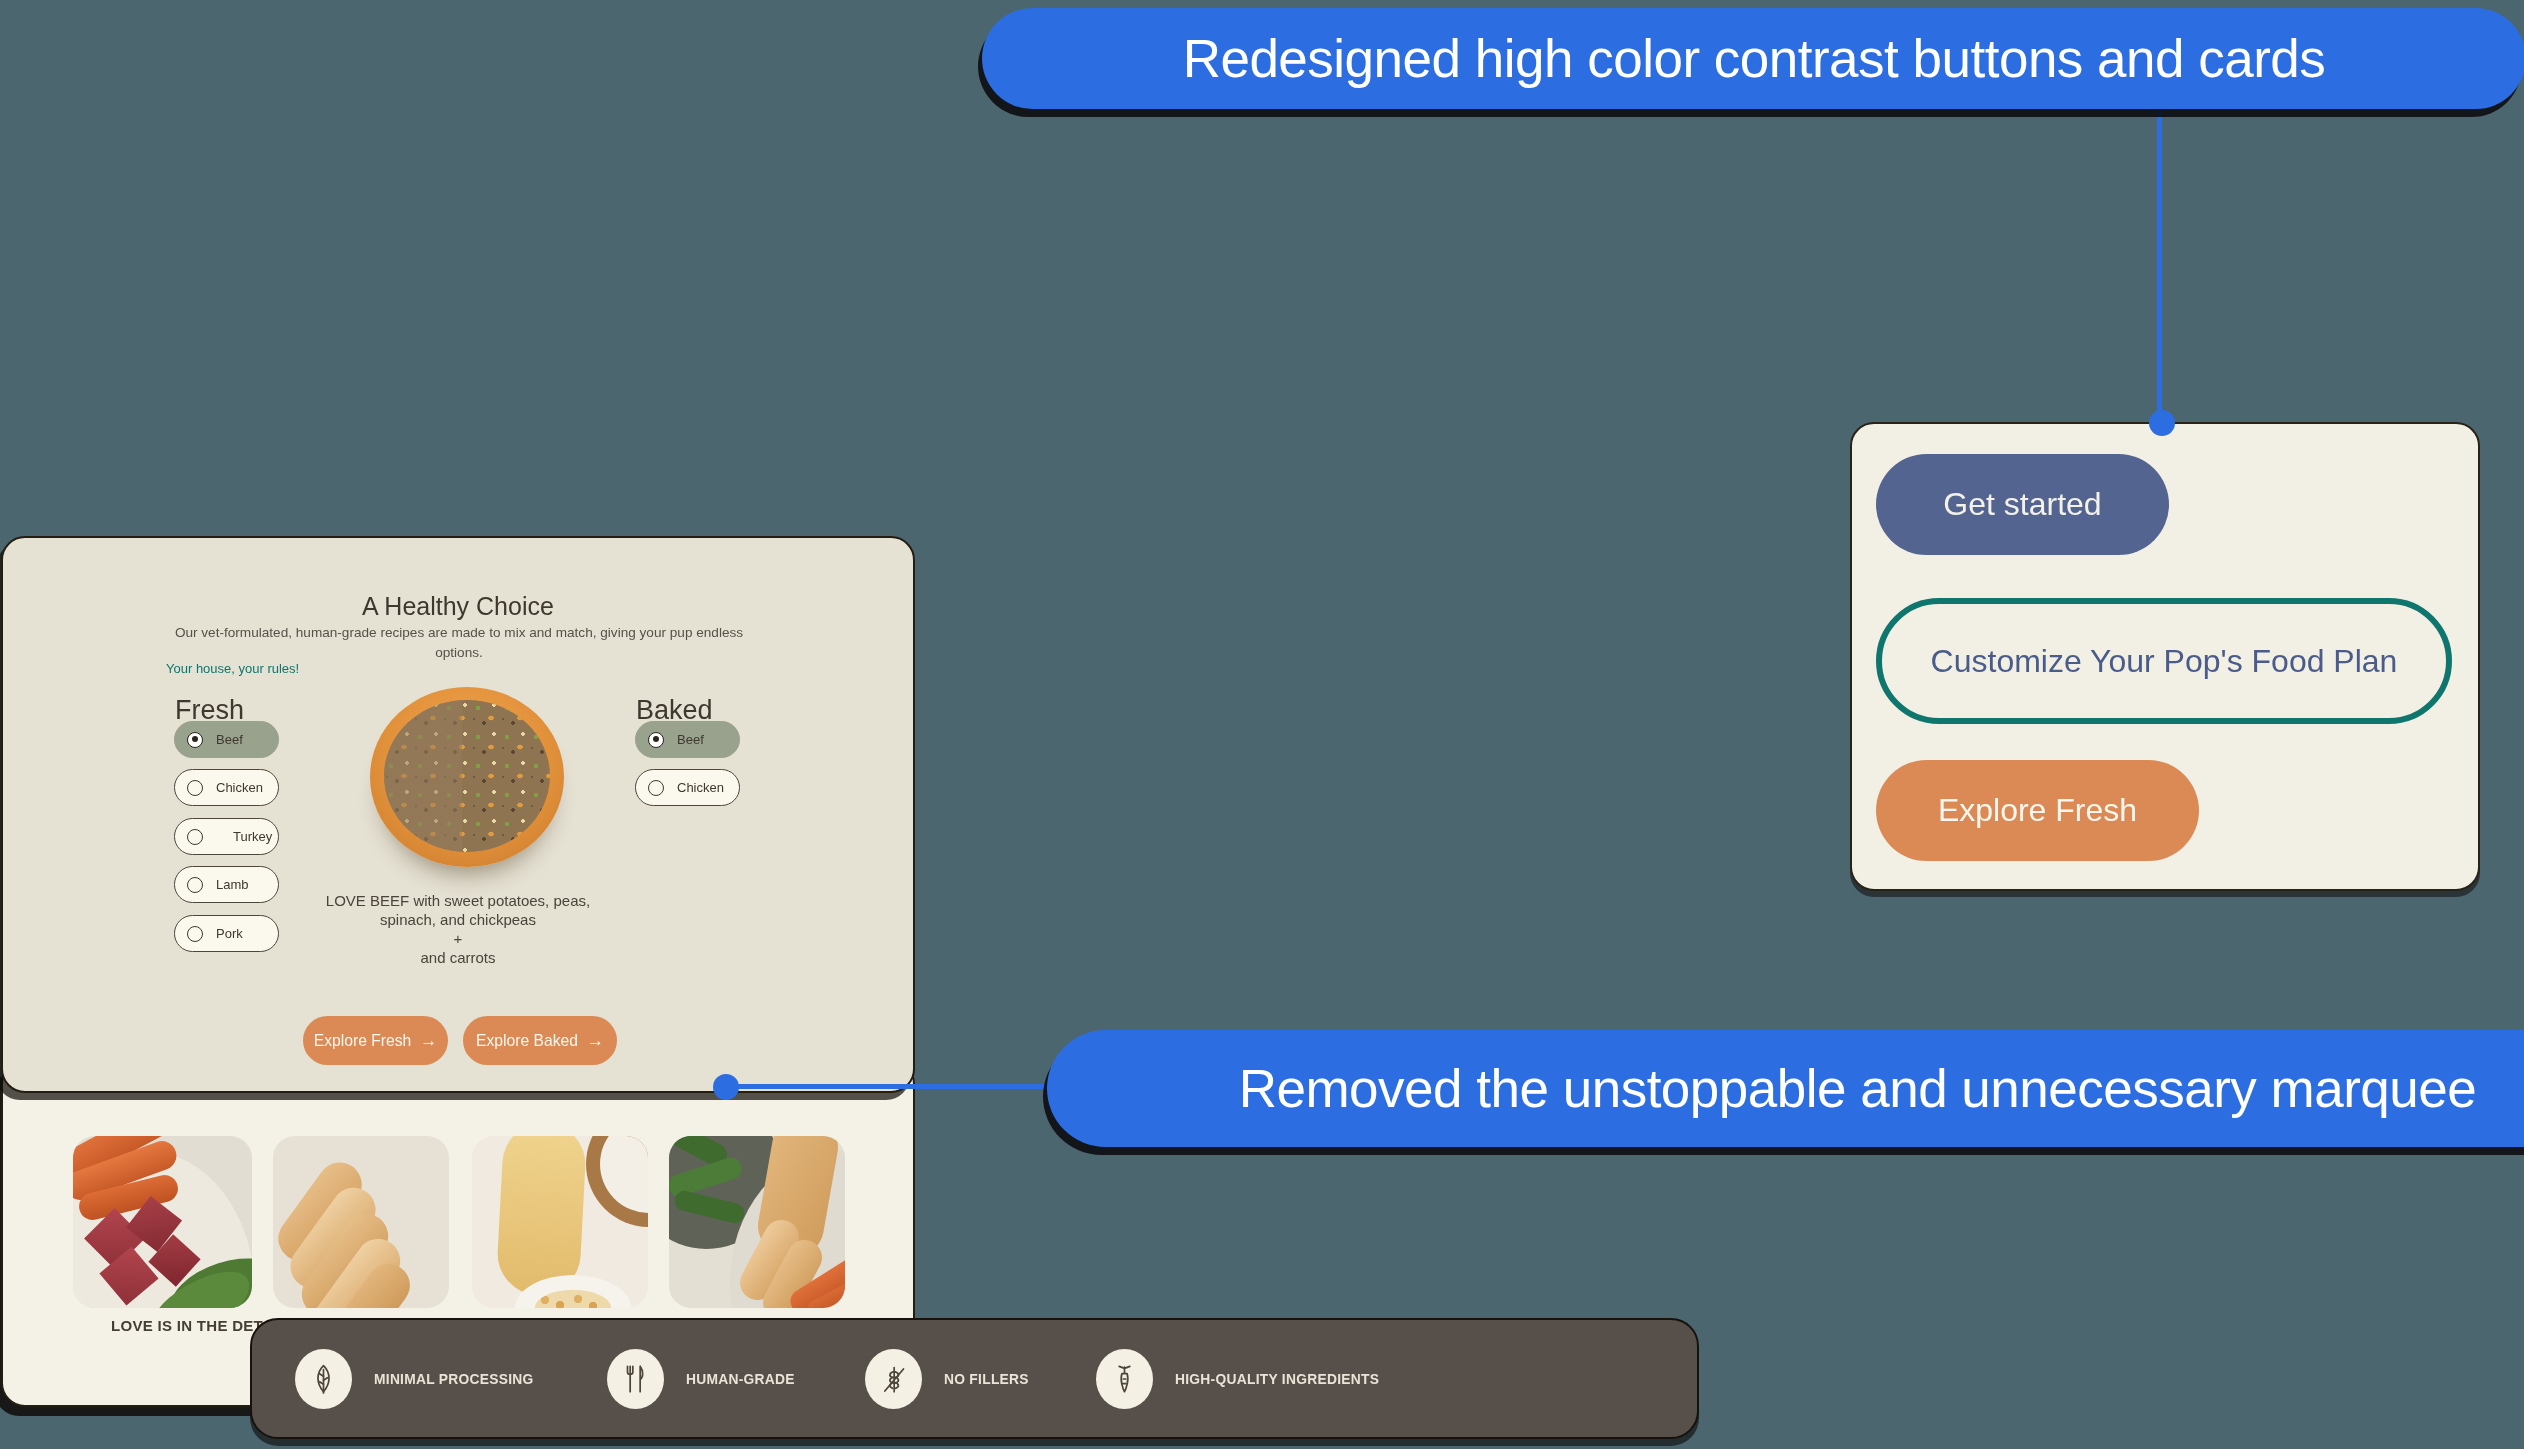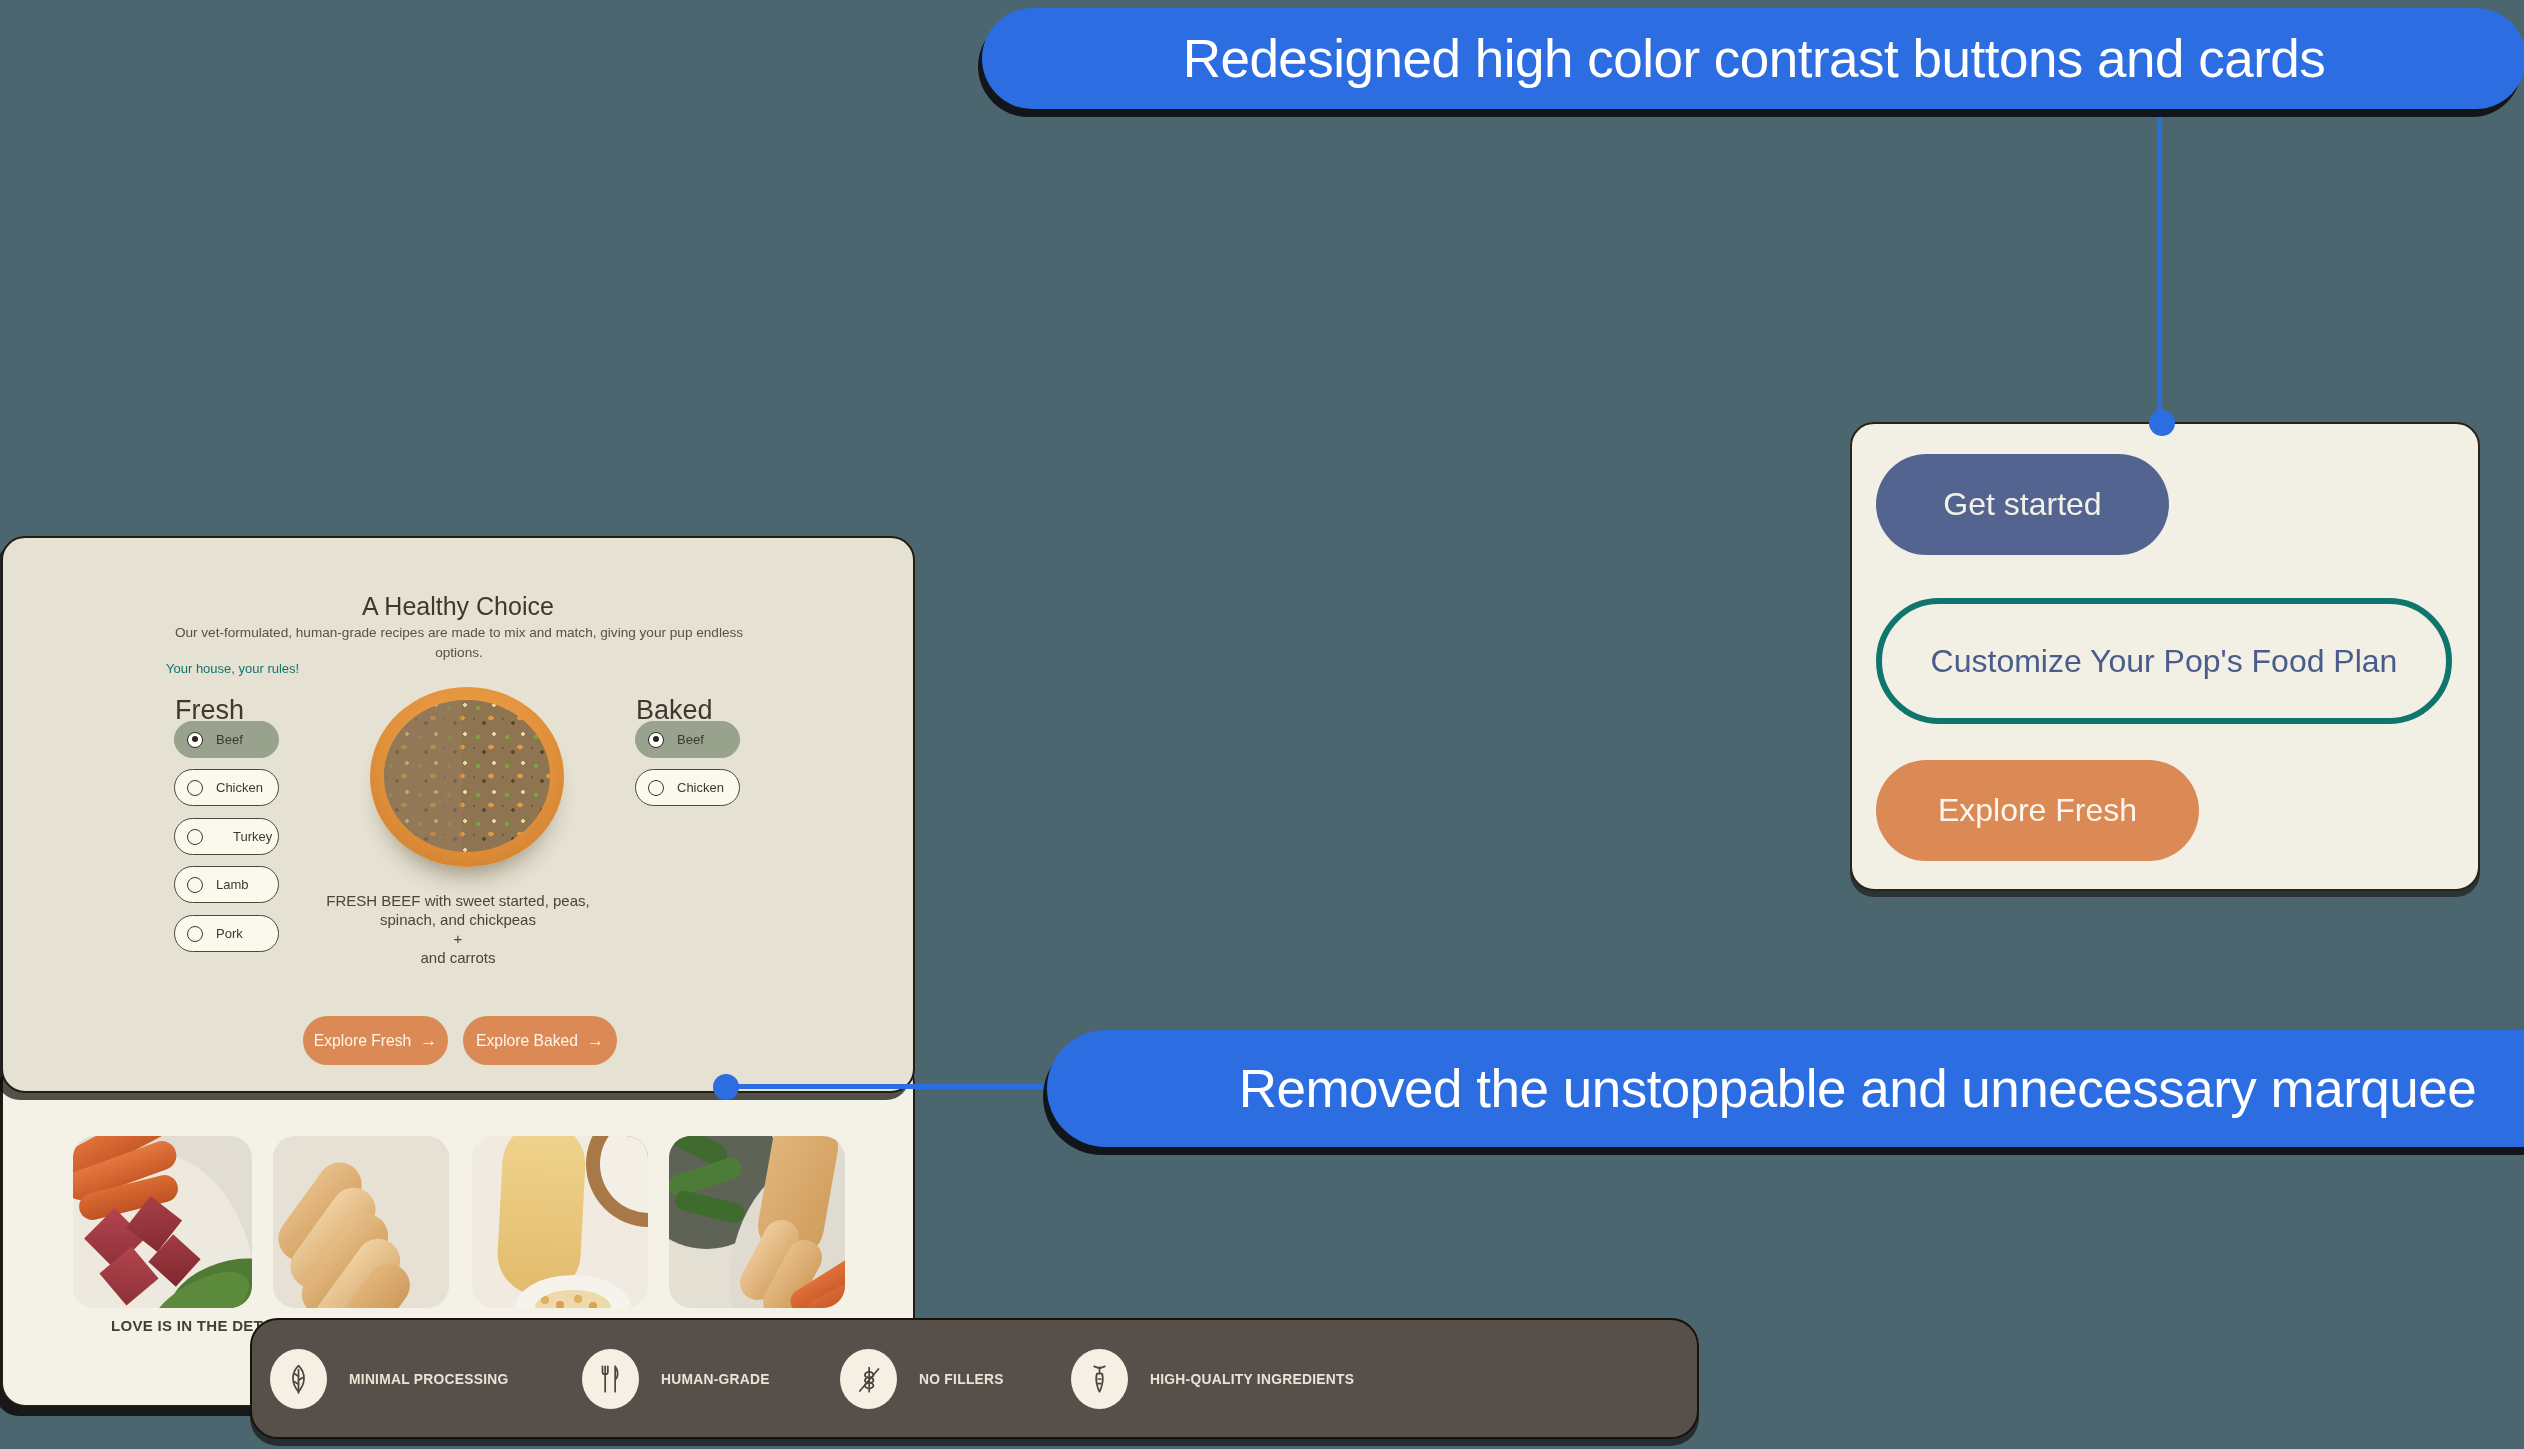--- a/index.html
+++ b/index.html
@@ -46,21 +46,21 @@
   .explore-btn{position:absolute;height:49px;border-radius:25px;background:#DB8A56;color:#FBF7EE;
     display:flex;align-items:center;justify-content:center;gap:9px;font-size:15.7px;cursor:pointer;}
   .explore-arrow{font-size:17px;line-height:1;}
 
   
   .photo-card{position:absolute;top:74px;height:172px;border-radius:22px;overflow:hidden;}
   .shape{position:absolute;}
   
   .marquee{position:absolute;left:250px;top:1318px;width:1449px;height:121px;background:#57504A;
     border:2.5px solid #17120b;border-radius:28px;box-shadow:0 7px 0 rgba(10,8,5,.6);
-    display:flex;align-items:center;padding-left:18px;box-sizing:border-box;overflow:hidden;z-index:20;}
+    display:flex;align-items:center;padding-left:43px;box-sizing:border-box;overflow:hidden;z-index:20;}
   .mq-item{display:flex;align-items:center;gap:22px;margin-right:60px;flex:none;}
   .mq-circle{width:57px;height:60px;border-radius:50%;background:#F4F0E3;display:flex;align-items:center;justify-content:center;flex:none;}
   .mq-label{font-size:15px;font-weight:700;color:#E9E4D6;letter-spacing:0.3px;transform:scaleX(.92);transform-origin:left center;white-space:nowrap;}
   .mq-ic{stroke:#4E463C;fill:none;stroke-width:2.6;stroke-linecap:round;stroke-linejoin:round;}
   .gal-caption{position:absolute;left:108px;top:255px;font-size:15px;font-weight:700;color:#453E33;letter-spacing:0.3px;}
 
   
   .cta-card{position:absolute;left:1850px;top:422px;width:626px;height:465px;background:#F2EFE5;
     border:2px solid #29221*;border:2px solid #292217;border-radius:24px;box-shadow:0 6px 0 rgba(14,11,7,.55);z-index:8;}
   .btn{position:absolute;display:flex;align-items:center;justify-content:center;border-radius:101px;cursor:pointer;box-sizing:border-box;}
@@ -154,21 +154,21 @@
     <div class="opt sel" style="left:632px;top:183px;">
       <span class="radio"></span>
       <span class="opt-label">Beef</span>
     </div>
     <div class="opt" style="left:632px;top:231px;">
       <span class="radio"></span>
       <span class="opt-label">Chicken</span>
     </div>
 
     <div class="recipe">
-      <div>FRESH BEEF with sweet started, peas,</div>
+      <div>LOVE BEEF with sweet potatoes, peas,</div>
       <div>spinach, and chickpeas</div>
       <div>+</div>
       <div>and carrots</div>
     </div>
 
     <div class="explore-btn" style="left:300px;top:478px;width:145px;">
       <span>Explore Fresh</span>
         <span class="explore-arrow">→</span>
     </div>
     <div class="explore-btn" style="left:460px;top:478px;width:154px;">

